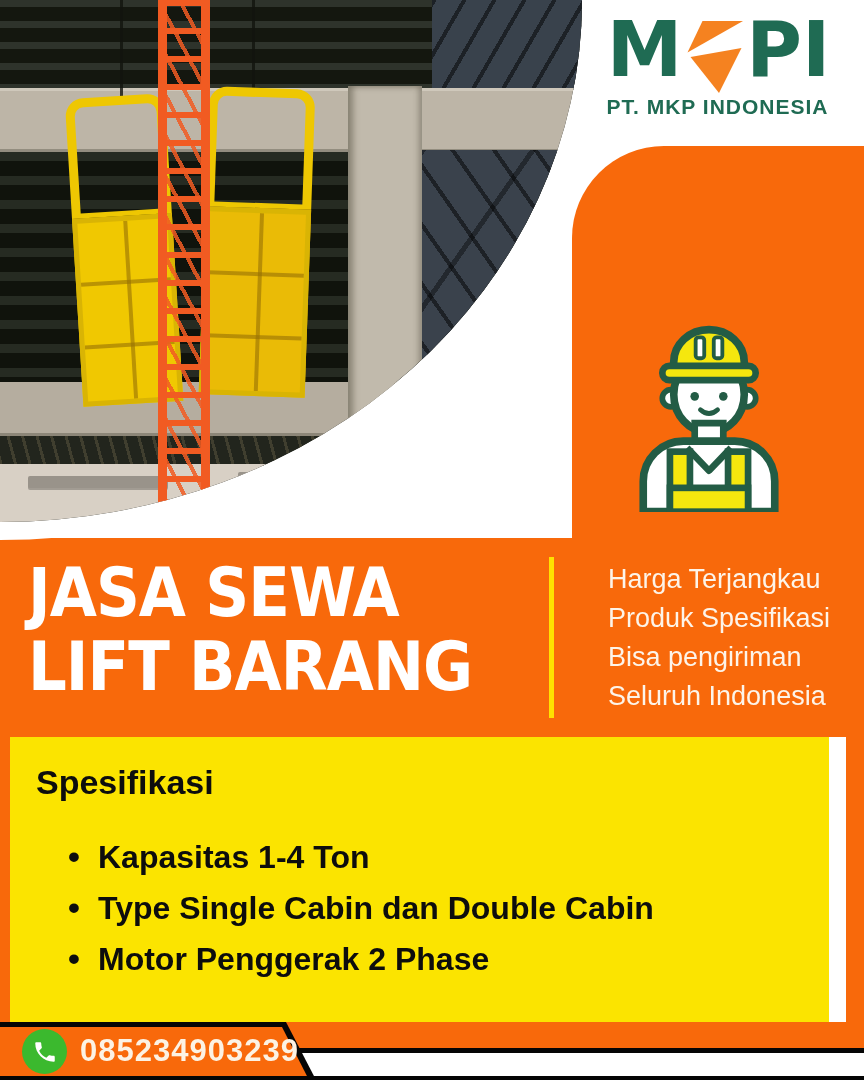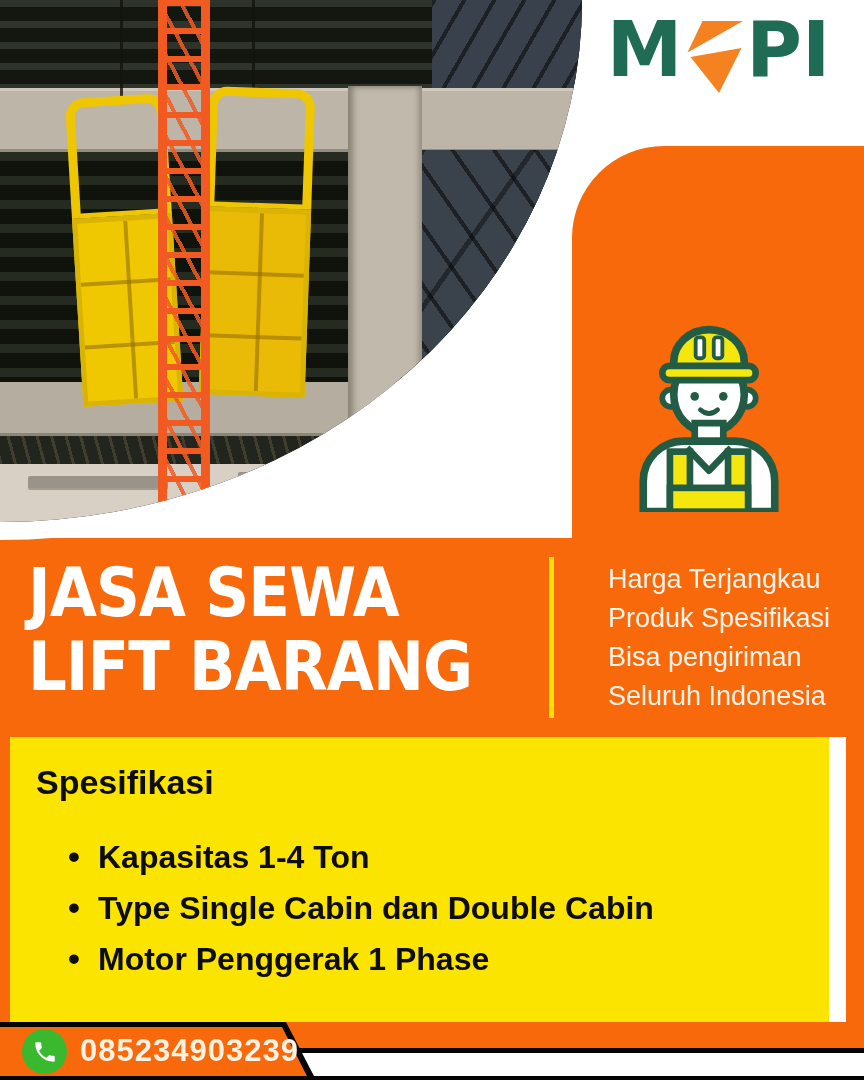--- a/index.html
+++ b/index.html
@@ -137,20 +137,21 @@
     <div class="logo">
       <div class="logo-letters">
         <span class="logo-letter">M</span>
         <svg class="logo-k" viewBox="0 0 80 96" width="62" height="72">
           <polygon points="26,0 80,0 6,42" fill="#F58220"></polygon>
           <polygon points="10,48 78,36 48,96" fill="#F58220"></polygon>
         </svg>
         <span class="logo-letter">P</span>
         <span class="logo-letter">I</span>
       </div>
+      <div class="logo-company">PT. MKP INDONESIA</div>
     </div>
 
     <svg class="worker" viewBox="0 0 170 205" width="162" height="196">
       <g stroke="#235C45" fill="#fff">
         <circle cx="45" cy="86" r="9" stroke-width="6"></circle>
         <circle cx="125" cy="86" r="9" stroke-width="6"></circle>
         <ellipse cx="85" cy="82" rx="37" ry="40" stroke-width="8"></ellipse>
         <circle cx="70" cy="84" r="4.5" fill="#235C45" stroke="none"></circle>
         <circle cx="100" cy="84" r="4.5" fill="#235C45" stroke="none"></circle>
         <path d="M76,98 q9,8 18,0" fill="none" stroke-width="5" stroke-linecap="round"></path>
@@ -180,21 +181,21 @@
       <div>Seluruh Indonesia</div>
     </div>
   </div>
 
   <div class="lower-bg"></div>
   <div class="spec-box">
     <div class="spec-heading">Spesifikasi</div>
     <ul class="spec-list">
       <li>Kapasitas 1-4 Ton</li>
       <li>Type Single Cabin dan Double Cabin</li>
-      <li>Motor Penggerak 1 Phase</li>
+      <li>Motor Penggerak 2 Phase</li>
     </ul>
   </div>
   <div class="white-stripe"></div>
 
   <div class="bottom">
     <div class="band-orange"></div>
     <div class="line-black1"></div>
     <div class="band-white"></div>
     <svg class="banner" viewBox="0 0 316 58">
       <polygon points="0,0 286,0 316,58 0,58" fill="#050505"></polygon>

